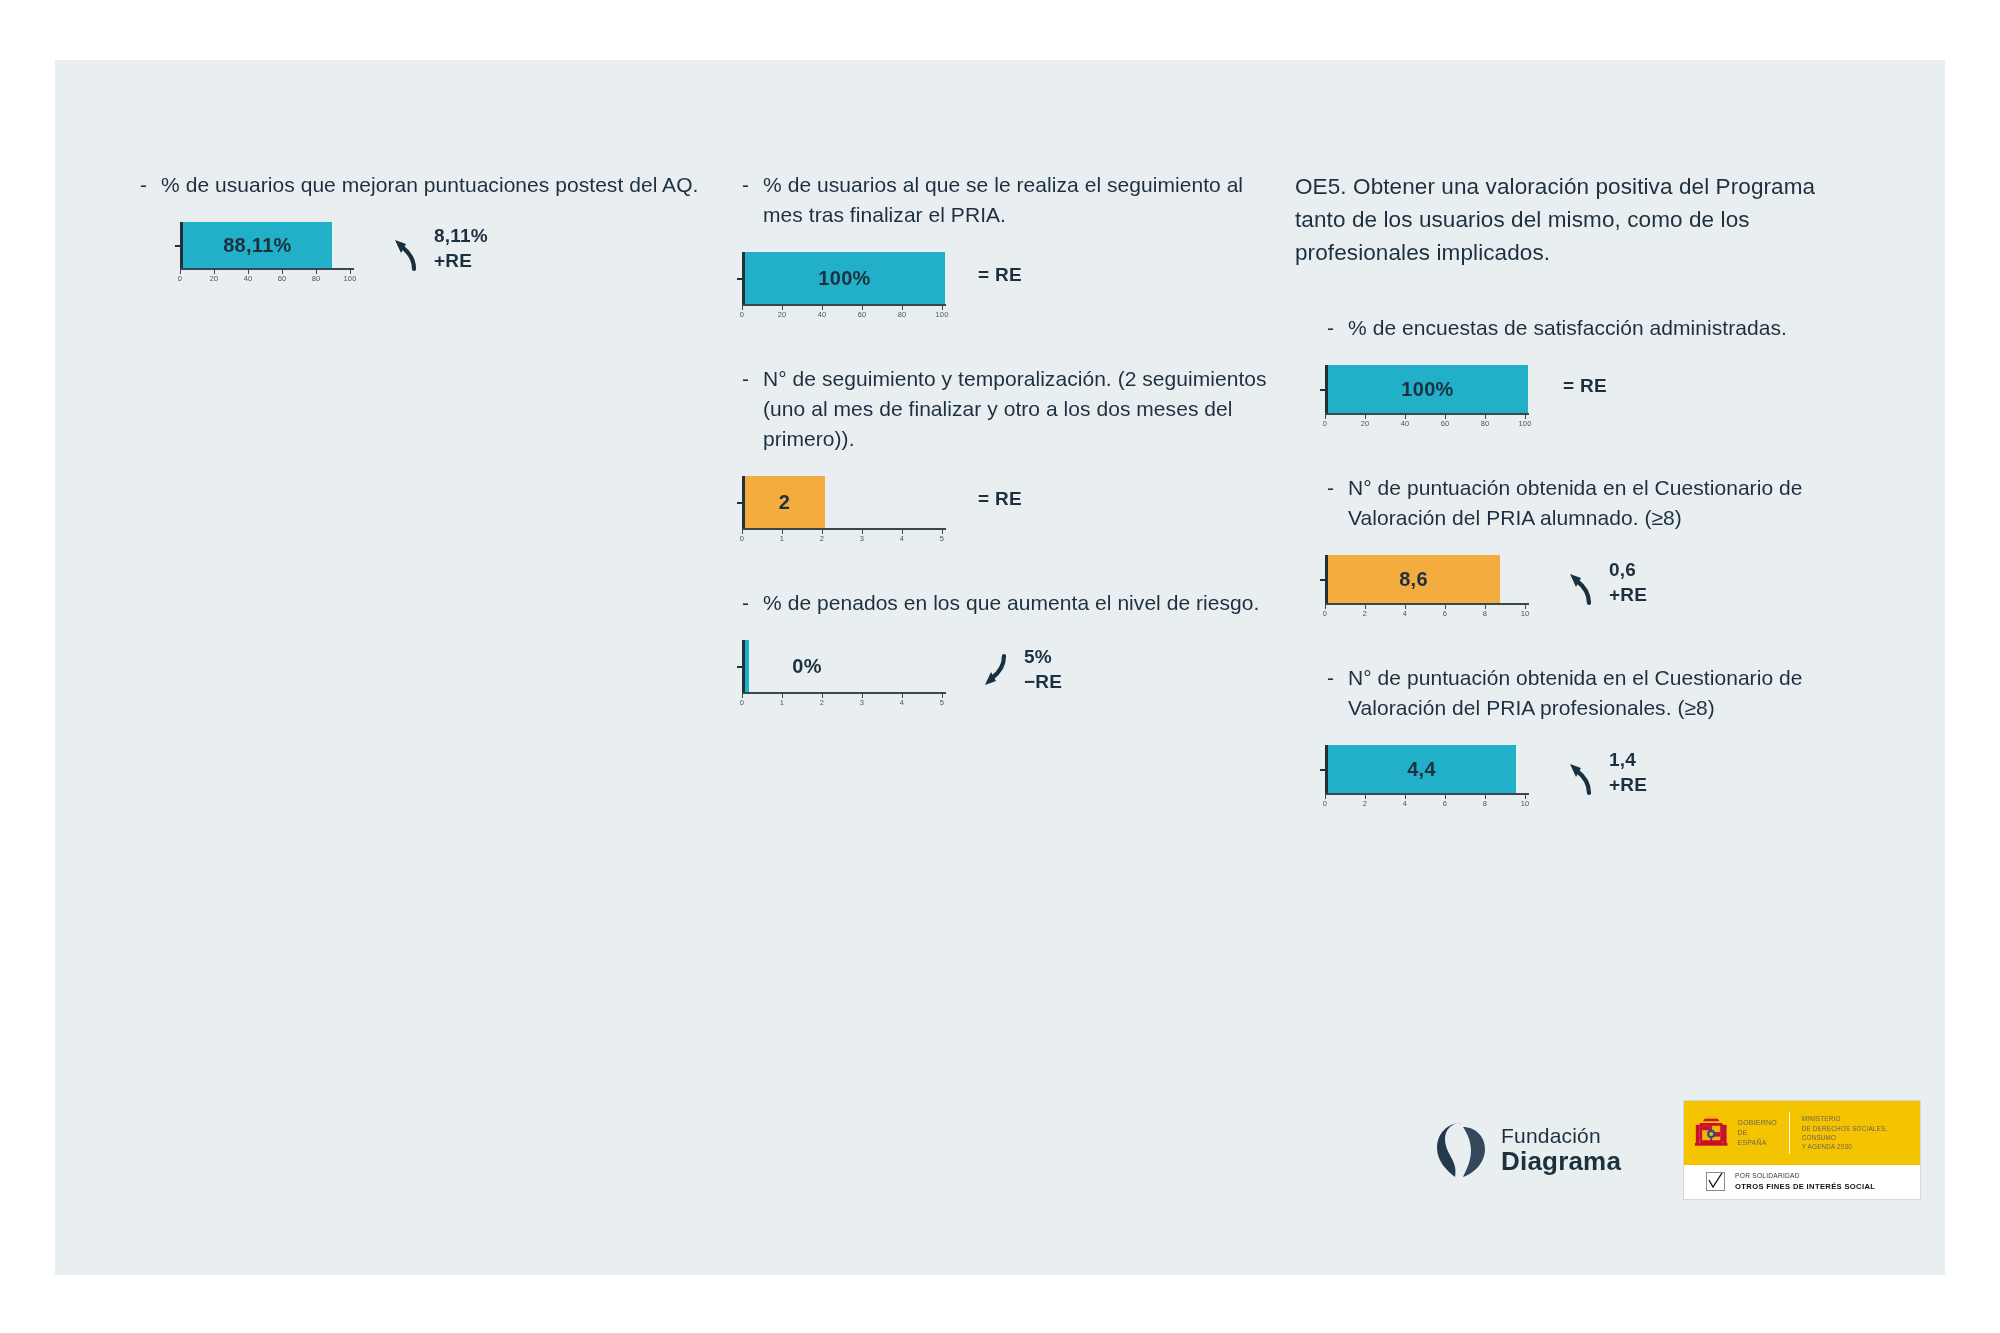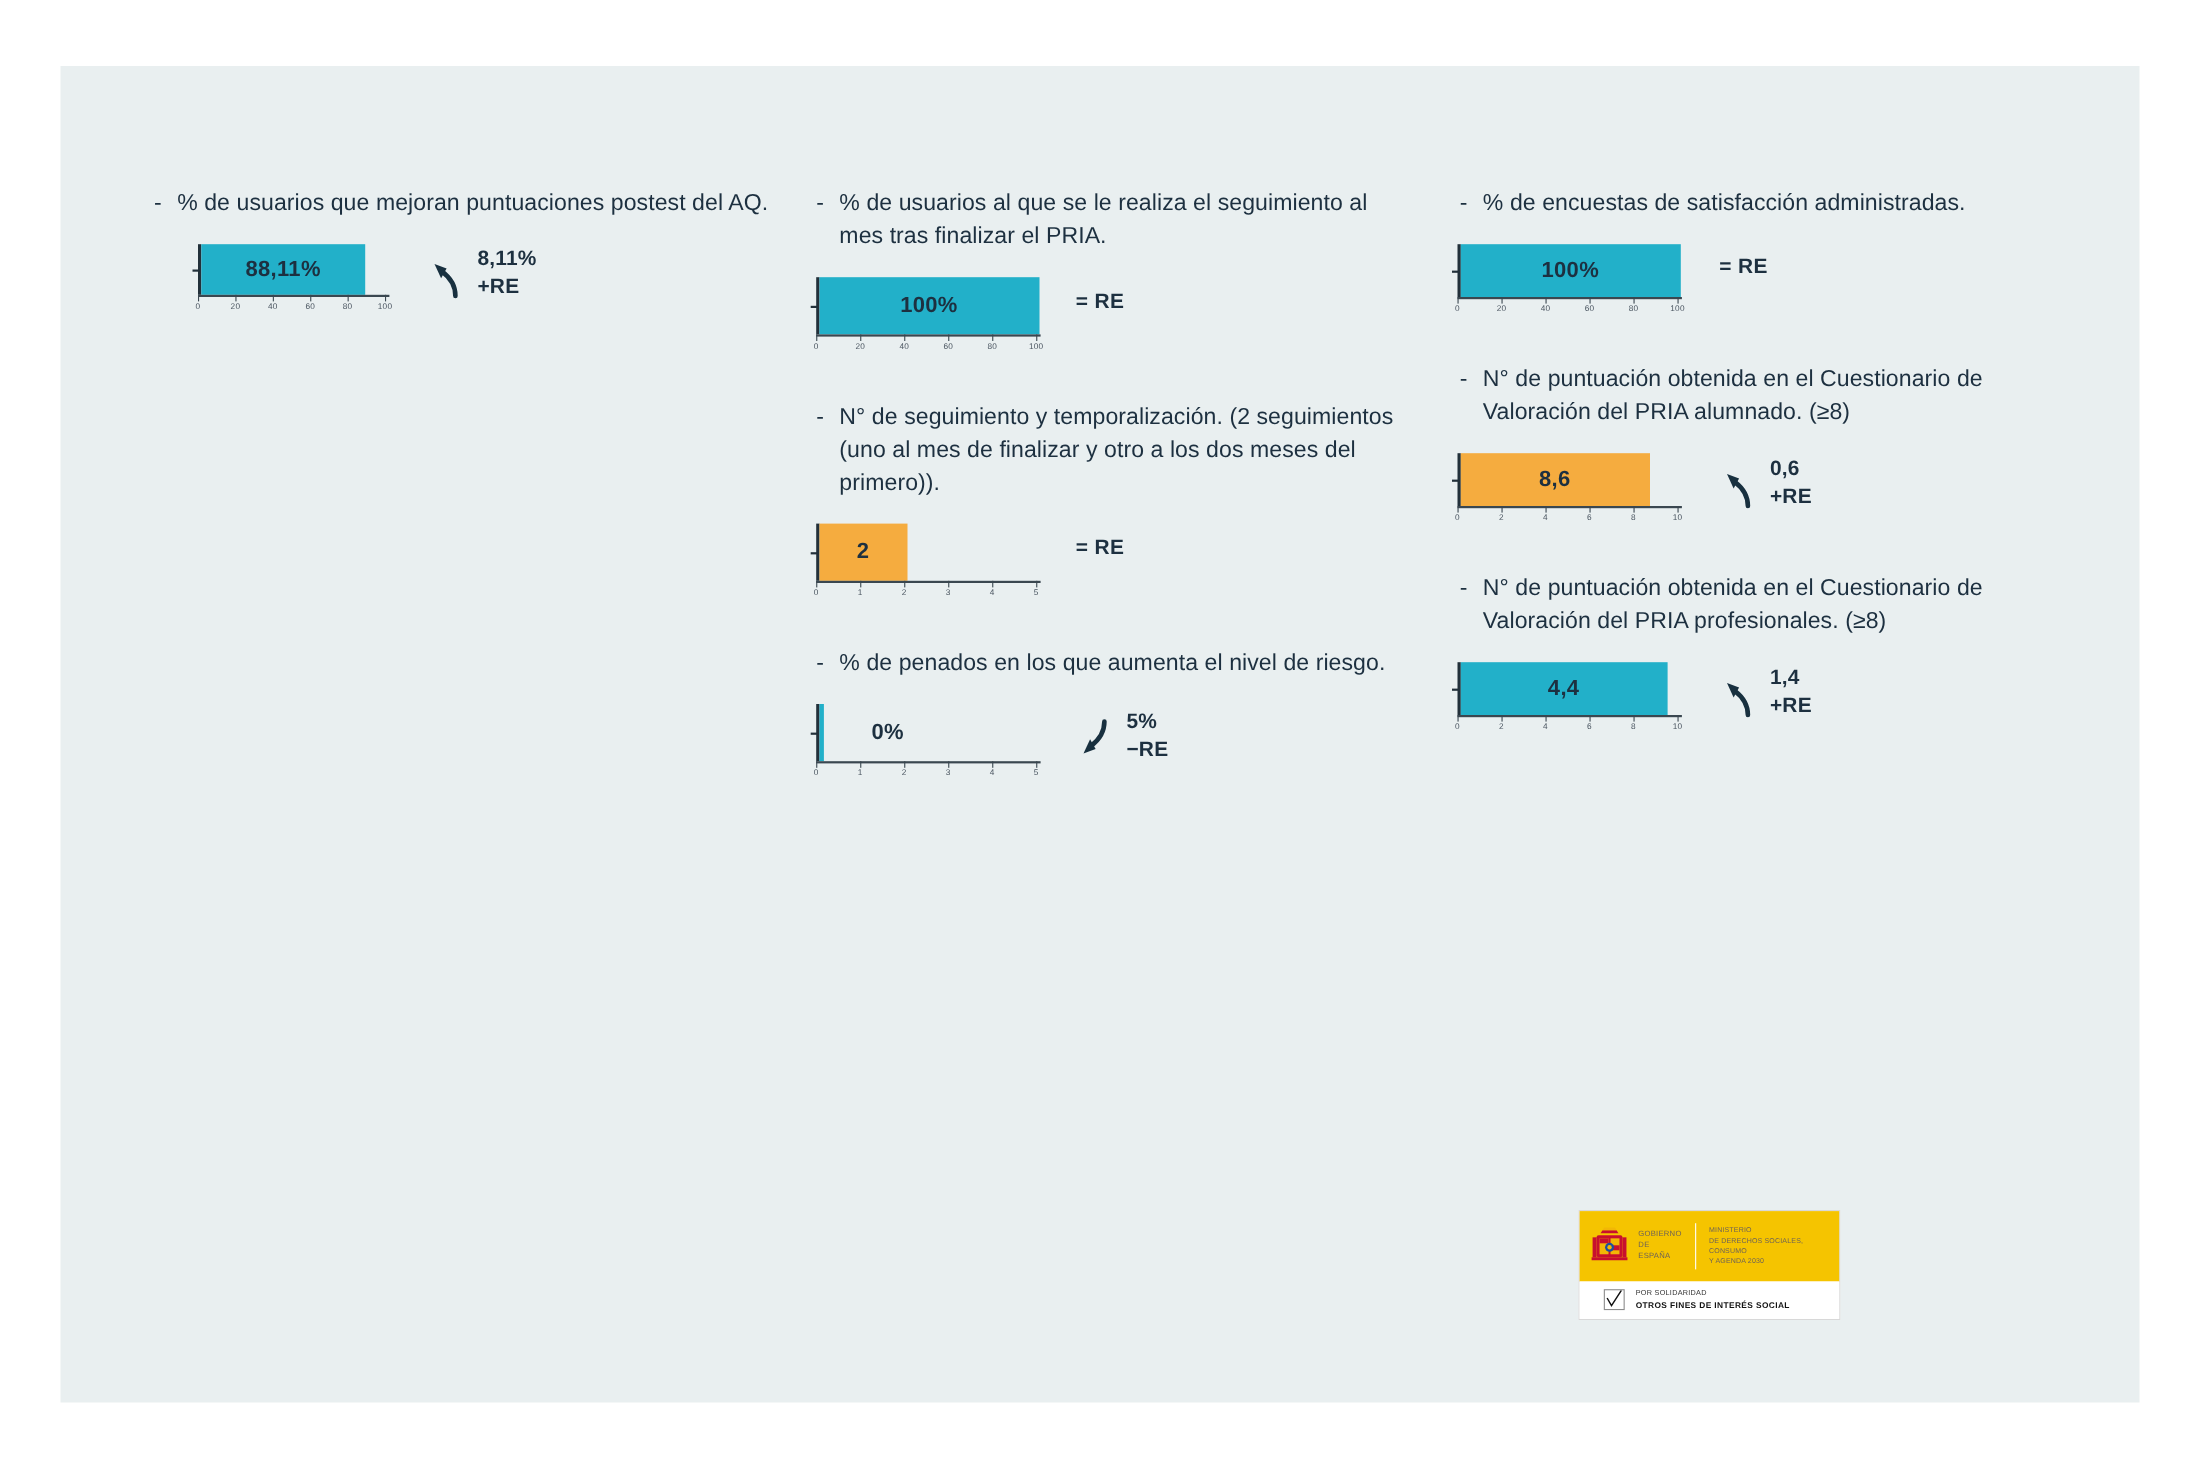--- a/index.html
+++ b/index.html
@@ -376,20 +376,21 @@
               </svg>
               <div class="delta-text">
                 <div>5%</div>
                 <div>−RE</div>
               </div>
             </div>
           </div>
         </div>
       </div>
       <div class="column col-3">
+        <p class="col-heading" style="margin-bottom: 44px;">OE5. Obtener una valoración positiva del Programa tanto de los usuarios del mismo, como de los profesionales implicados.</p>
         <div class="bullet bullet-indent">
           <span class="dash">-</span>
           <span class="btext">% de encuestas de satisfacción administradas.</span>
         </div>
         <div style="margin: 22px 0px 34px;">
           <div class="chart-row">
             <div class="chart" style="margin-left: 30px; width: 210px; height: 74px;">
               <div class="plot" style="width: 200px; height: 48px;">
                 <div class="y-axis">
                   <div class="y-tick"></div>
@@ -497,20 +498,33 @@
                 <div>+RE</div>
               </div>
             </div>
           </div>
         </div>
       </div>
     </div>
 
   <div id="footer">
 
+    <div class="fd-logo">
+      <svg width="52" height="58" viewBox="0 0 52 58">
+        <g fill="#24394c">
+          <path d="M26 2 C16 2 10 9 10 18 C10 30 18 36 20 46 C21 52 20 56 20 56 C12 50 2 40 2 27 C2 12 13 2 26 2 Z"></path>
+          <path d="M28 6 C40 6 50 15 50 28 C50 41 40 52 28 56 C33 46 36 38 36 30 C36 20 32 12 28 6 Z" opacity="0.92"></path>
+          <path d="M24 12 C31 18 35 25 35 33 C35 42 30 50 24 56 C27 46 28 39 27 32 C26 24 24 18 24 12 Z" fill="#e9eff0" opacity="0.55"></path>
+        </g>
+      </svg>
+      <div class="fd-text">
+        <div class="l1">Fundación</div>
+        <div class="l2">Diagrama</div>
+      </div>
+    </div>
 
     <div class="gov-logo">
       <div class="gov-top">
         <svg width="38" height="46" viewBox="0 0 38 46">
           <rect x="6" y="12" width="26" height="22" rx="2" fill="#c8102e"></rect>
           <rect x="9" y="15" width="9" height="16" fill="#f2b705"></rect>
           <rect x="20" y="15" width="9" height="16" fill="#f2b705"></rect>
           <rect x="9" y="15" width="9" height="5" fill="#c8102e"></rect>
           <rect x="20" y="22" width="9" height="5" fill="#c8102e"></rect>
           <circle cx="19" cy="24" r="4.5" fill="#1b4fa0"></circle>

